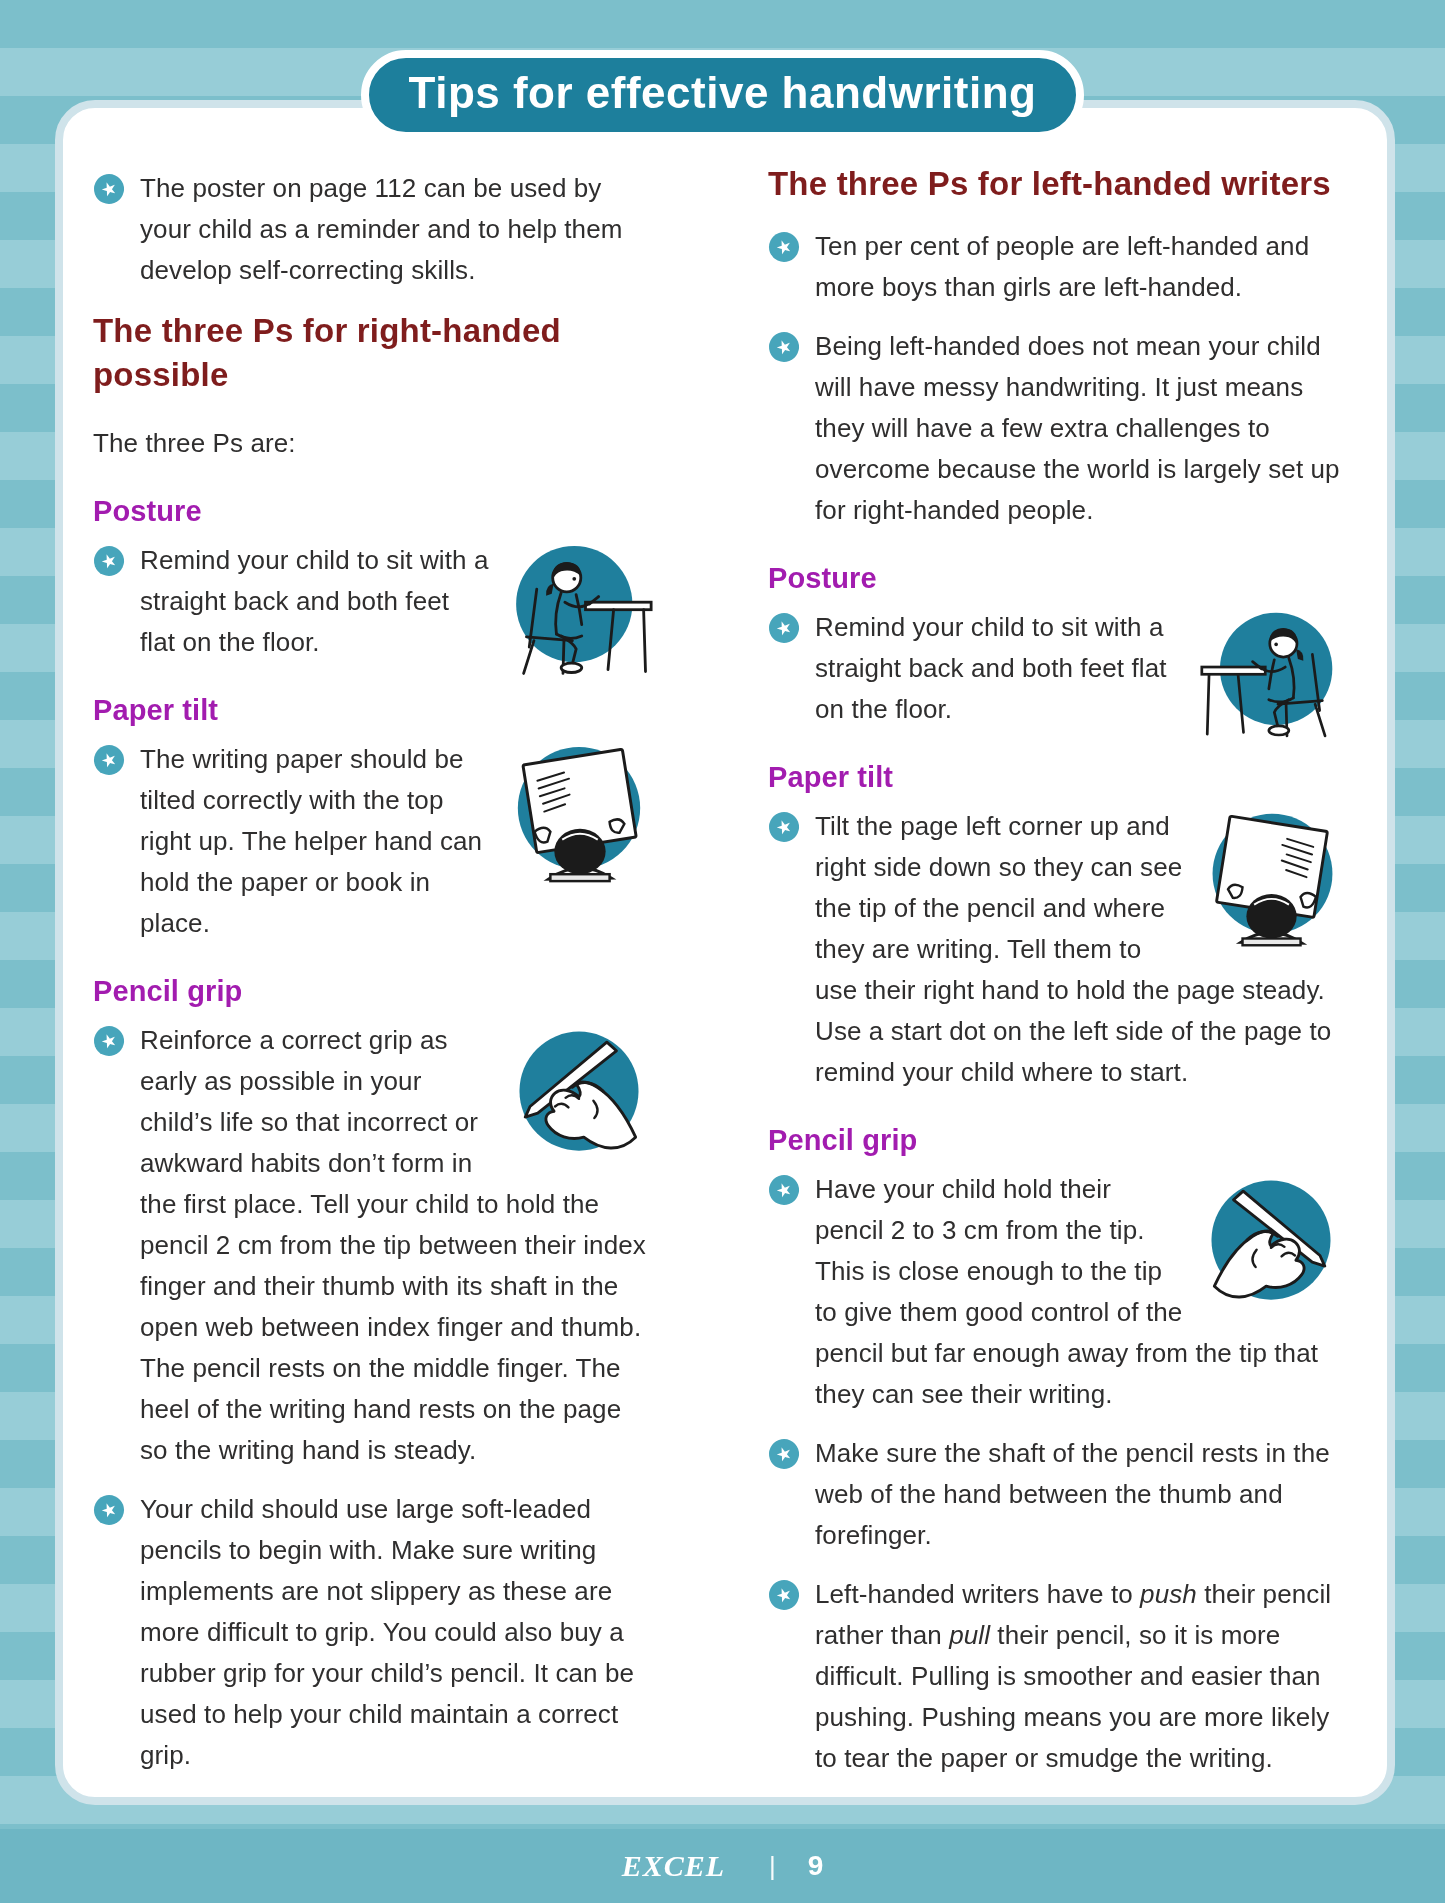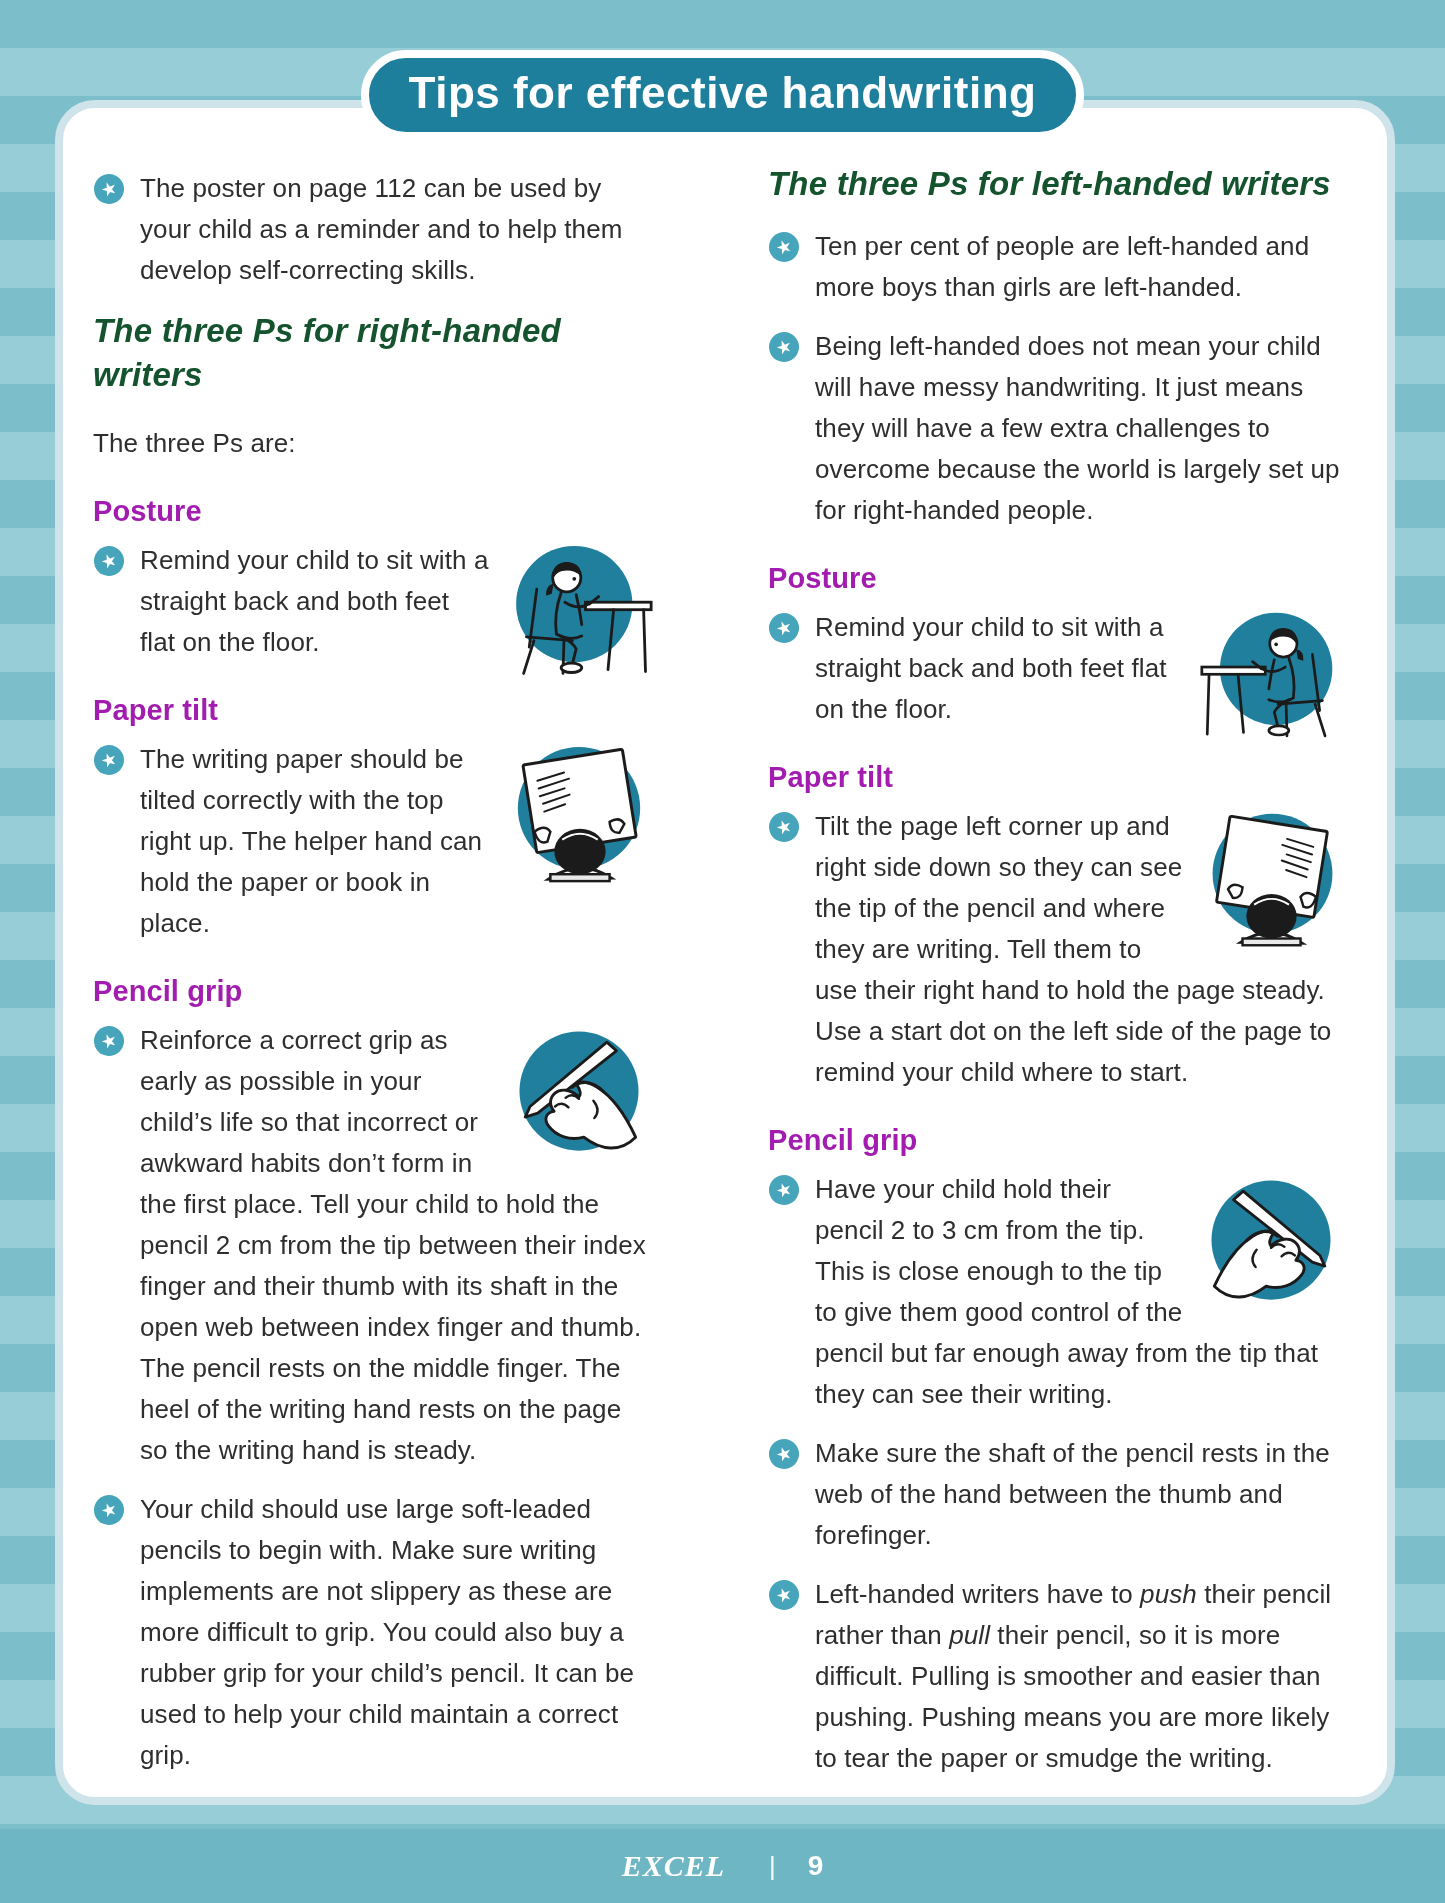--- a/index.html
+++ b/index.html
@@ -41,22 +41,22 @@
   }
   .content{
     display:flex;
     padding:54px 42px 0 30px;
     color:#2f2e2e;
     font-size:26px;line-height:41px;letter-spacing:.1px;
   }
   .col-left{flex:0 0 560px;margin-right:115px;}
   .col-right{flex:1;min-width:0;}
   h2.teal{
-    color:#14532d;font-size:33px;line-height:44px;font-weight:bold;
-    margin:18px 0 20px 0;letter-spacing:.2px;font-style:italic;
+    color:#7f1d1d;font-size:33px;line-height:44px;font-weight:bold;
+    margin:18px 0 20px 0;letter-spacing:.2px;
   }
   .col-right h2.teal{margin-top:0;}
   h3.sec{
     color:#a21caf;font-size:29px;font-weight:bold;line-height:34px;
     margin:30px 0 12px 0;
   }
   .lead{margin:26px 0 5px 0;}
   .item{position:relative;padding-left:47px;margin:6px 0 18px 0;}
   .item .star{
     position:absolute;left:1px;top:6px;width:30px;height:30px;border-radius:50%;
@@ -146,21 +146,21 @@
   <div class="card">
     <div class="content">
 
       <div class="col-left">
 
         <div class="item intro-cap">
           <span class="star">★</span>
           <p>The poster on page 112 can be used by your child as a reminder and to help them develop self-correcting skills.</p>
         </div>
 
-        <h2 class="teal">The three Ps for right-handed writers</h2>
+        <h2 class="teal">The three Ps for right-handed possible</h2>
 
         <p class="lead">The three Ps are:</p>
 
         <div class="section">
           <h3 class="sec">Posture</h3>
           <figure class="fig fig-posture-l">
             <svg viewBox="0 0 160 150" width="150" height="141">
                 <use href="#ico-posture"></use>
               </svg>
           </figure>

